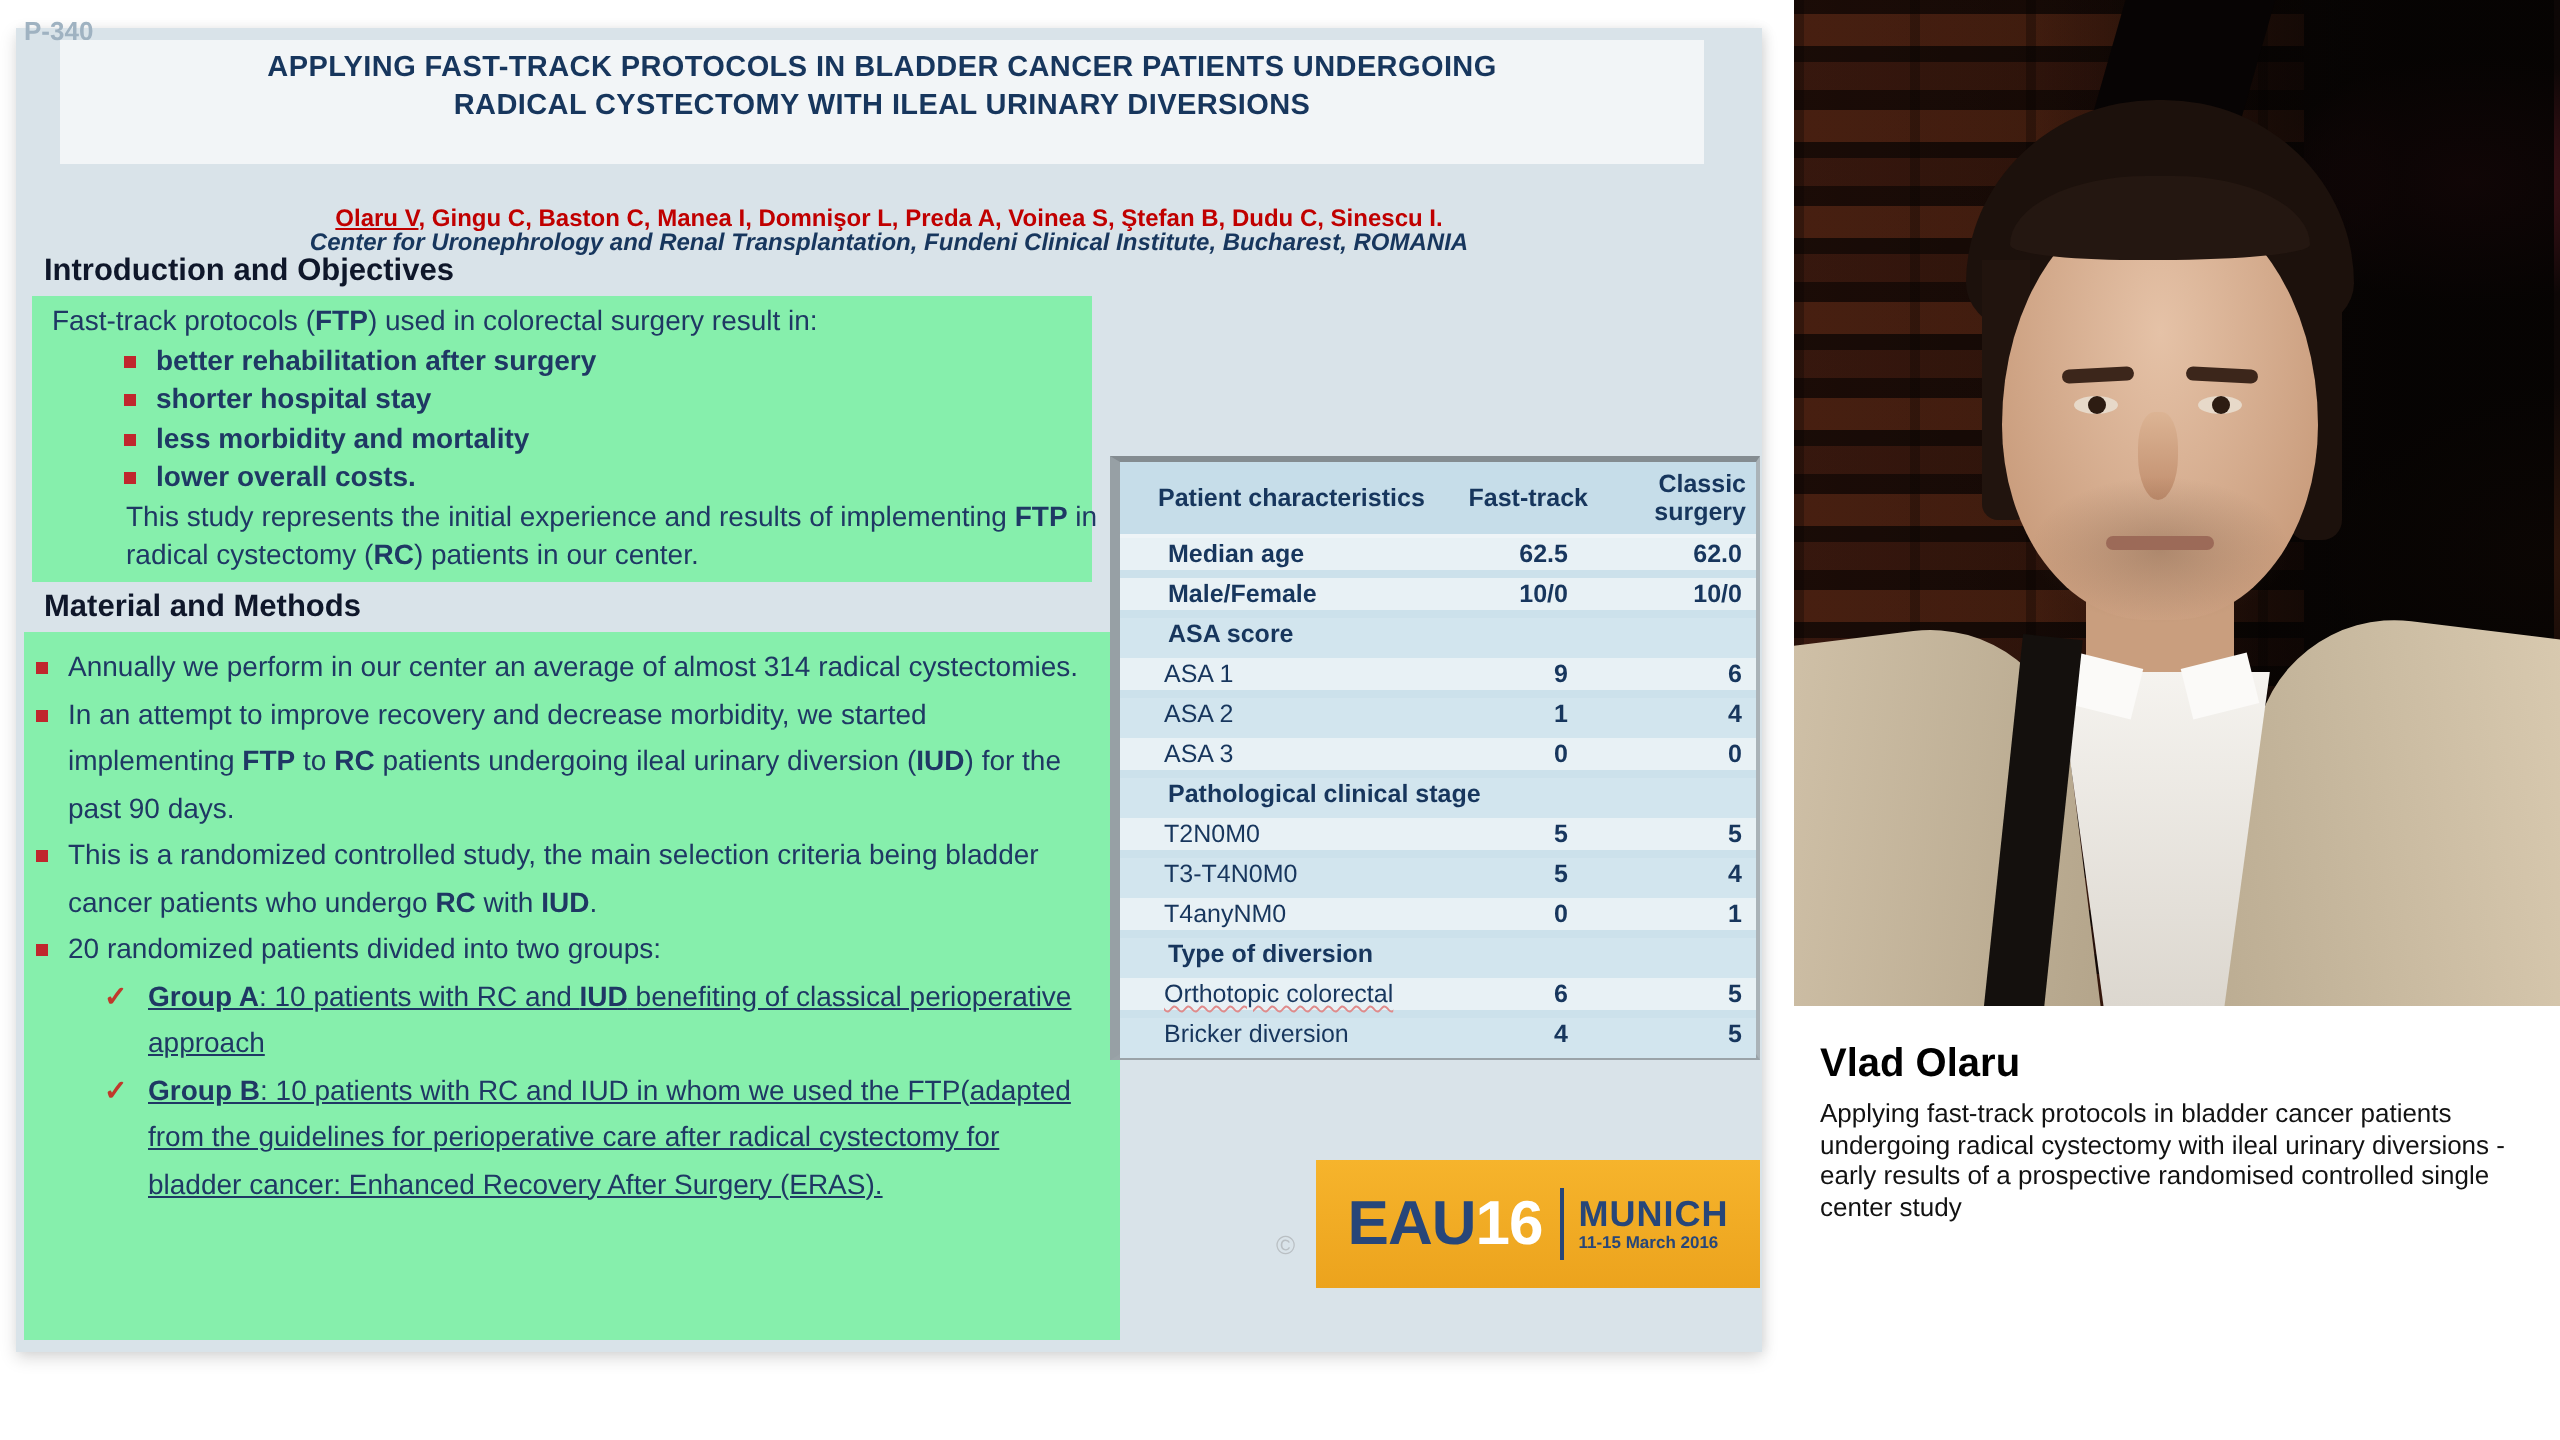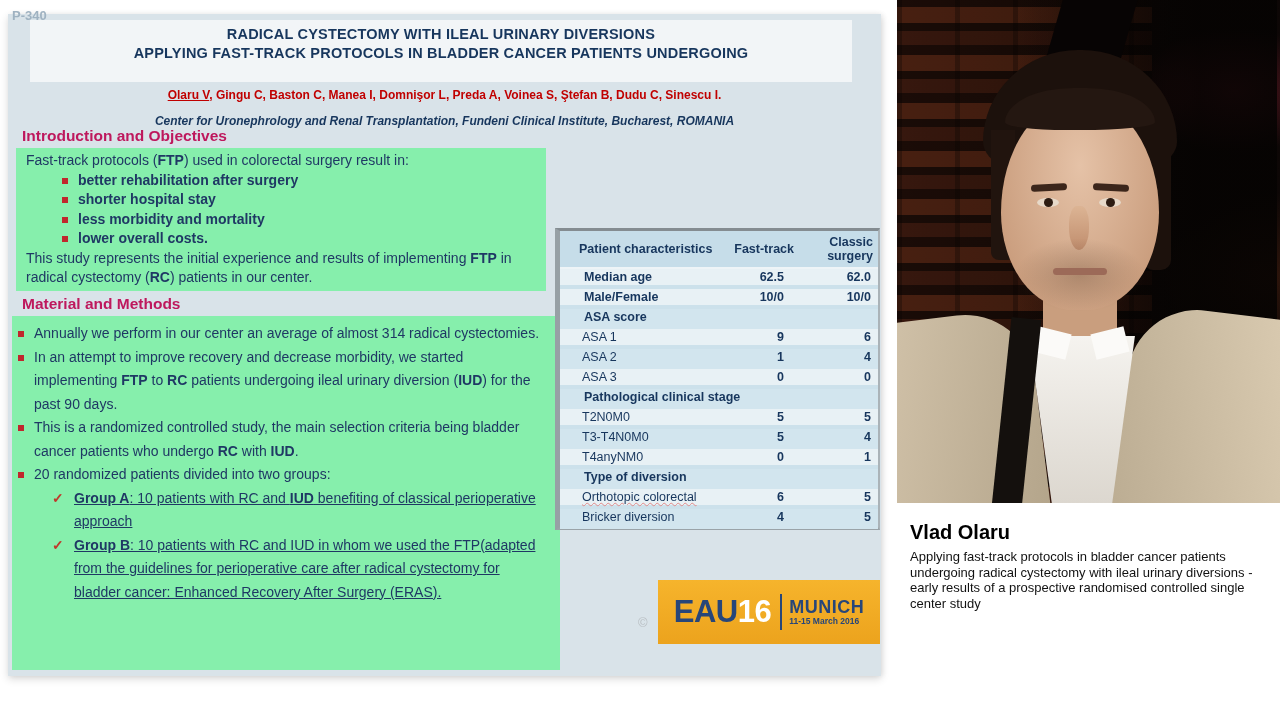--- a/index.html
+++ b/index.html
@@ -9,38 +9,38 @@
 
   
   .poster { position:absolute; left:8px; top:14px; width:873px; height:662px;
             background:#d9e3e9; box-shadow:0 3px 8px rgba(0,0,0,.15), 2px 0 5px rgba(0,0,0,.06); }
   .pcode { position:absolute; left:4px; top:-6px; font-size:13px; font-weight:bold; color:#9fb2c1; }
 
   .title-box { position:absolute; left:22px; top:6px; width:822px; height:62px; background:#f2f5f7;
                text-align:center; padding-top:5px; }
   .title-line { font-size:14.5px; font-weight:bold; color:#17365d; line-height:19px; letter-spacing:.2px; }
 
-  .authors { position:absolute; left:0; top:74px; width:100%; text-align:center;
+  .authors { position:absolute; left:0; top:88px; width:100%; text-align:center;
              font-size:12px; font-weight:bold; color:#c00000; }
   .affil   { position:absolute; left:0; top:100px; width:100%; text-align:center;
              font-size:12px; font-weight:bold; font-style:italic; color:#17365d; }
 
-  .sec-head { position:absolute; font-size:15.5px; font-weight:bold; color:#be185d; }
+  .sec-head { position:absolute; font-size:15.5px; font-weight:bold; color:#0f172a; }
   .h-intro { left:14px; top:113px; }
   .h-meth  { left:14px; top:281px; }
 
   .content-box { position:absolute; background:#86efac; color:#1f3864; font-size:14px; }
   .intro-box { left:8px; top:134px; width:530px; height:143px; padding:3px 10px; line-height:19.5px; }
   .meth-box  { left:4px; top:302px; width:548px; height:354px; padding:6px 10px 6px 6px; line-height:23.5px; }
 
   .b, .bold { font-weight:bold; }
   .u { text-decoration:underline; }
 
   .intro-lead { width:510px; }
-  .intro-close { width:492px; }
+  .intro-close { width:492px;margin-left:37px; }
   .ibullet { display:flex; margin-left:36px; font-weight:bold; }
   .sq { width:6px; height:6px; background:#c0272d; margin:7px 10px 0 0; flex:0 0 6px; }
 
   .mrow { display:flex; }
   .mrow .sq { margin-top:9px; }
   .mtext { width:512px; }
   .subrow { display:flex; margin-left:34px; }
   .check { color:#c0392b; font-weight:bold; flex:0 0 22px; }
   .subtext { width:478px;text-decoration:underline; }
 
@@ -127,22 +127,22 @@
 </style>
 </head>
 <body>
 
 <div id="canvas">
 
   <div class="poster">
     <div class="pcode">P-340</div>
 
     <div class="title-box">
+      <div class="title-line">APPLYING FAST-TRACK PROTOCOLS IN BLADDER CANCER PATIENTS UNDERGOING</div>
       <div class="title-line">RADICAL CYSTECTOMY WITH ILEAL URINARY DIVERSIONS</div>
-      <div class="title-line">APPLYING FAST-TRACK PROTOCOLS IN BLADDER CANCER PATIENTS UNDERGOING</div>
     </div>
 
     <div class="authors"><span class="u">Olaru V</span><span>, Gingu C, Baston C, Manea I, Domnişor L, Preda A, Voinea S, Ştefan B, Dudu C, Sinescu I.</span></div>
     <div class="affil">Center for Uronephrology and Renal Transplantation, Fundeni Clinical Institute, Bucharest, ROMANIA</div>
 
     <div class="sec-head h-intro">Introduction and Objectives</div>
     <div class="content-box intro-box">
       <div class="intro-lead"><span>Fast-track protocols (</span><span class="b">FTP</span><span>) used in colorectal surgery result in:</span></div>
       <div class="ibullet">
           <span class="sq"></span>

